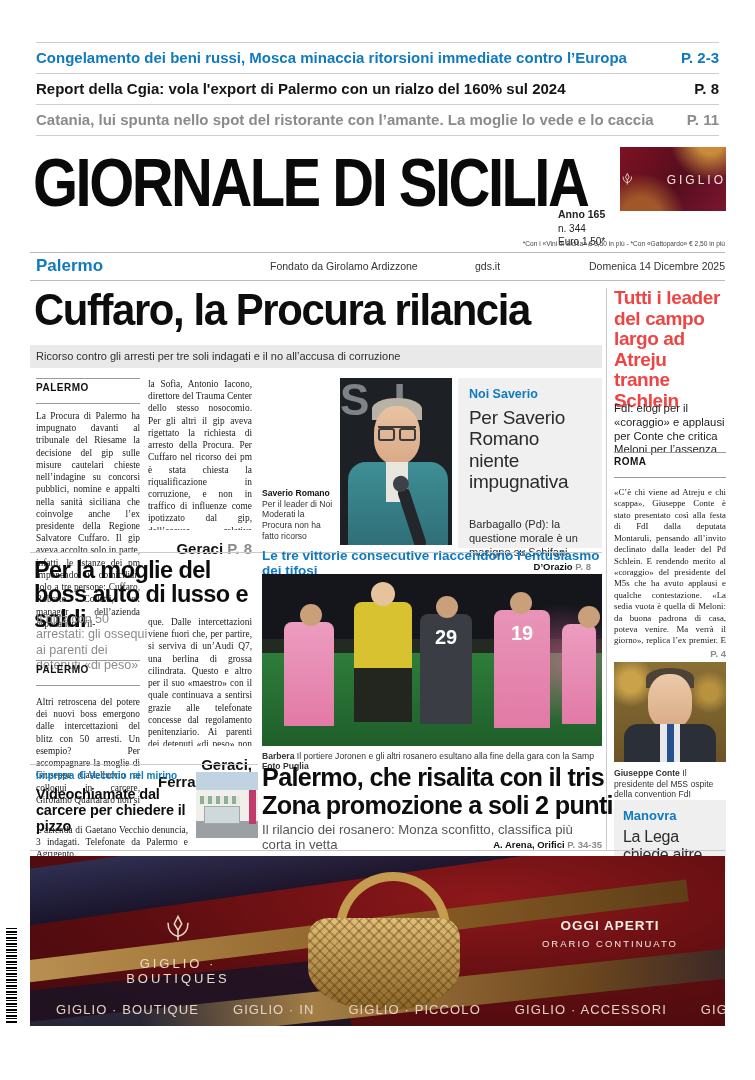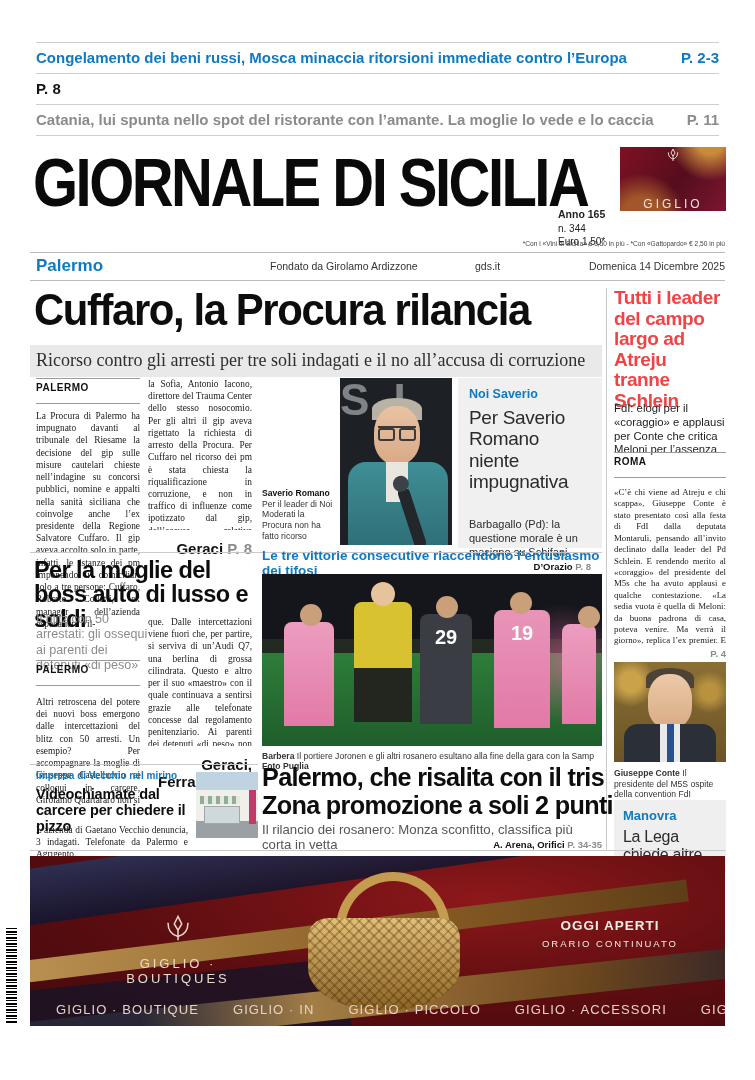--- a/index.html
+++ b/index.html
@@ -13,36 +13,36 @@
   .teaser{display:flex;justify-content:space-between;align-items:baseline;
           padding:6px 0 7px;border-bottom:1px solid #cfcfcf;font-weight:bold;font-size:15px;}
   .t-blue{color:#0f7ac0;} .t-black{color:#151515;} .t-gray{color:#8b8b8b;}
   
   .mast-title{left:33px;top:143px;font-size:69px;font-weight:900;letter-spacing:-3px;
               transform:scaleX(.84);transform-origin:left top;white-space:nowrap;color:#0a0a0a;}
   .giglio-box{left:620px;top:147px;width:106px;height:64px;overflow:hidden;
       background:radial-gradient(circle at 20% 110%,#a2572a 0 18%,transparent 40%),
                  radial-gradient(circle at 85% -10%,#c98a3a 0 12%,transparent 35%),
                  linear-gradient(125deg,#7e1222,#550d1e 55%,#7c1630);
-      display:flex;flex-direction:column;align-items:center;justify-content:center;color:#f3e6d8;gap:32px;}
+      display:flex;align-items:center;justify-content:center;color:#f3e6d8;gap:32px;}
   .giglio-box .glabel{font-size:12px;letter-spacing:3px;margin-top:2px;}
   .anno{left:558px;top:208px;width:60px;font-size:10px;line-height:1.3;color:#222;}
   .anno b{font-size:10.5px;}
   .price-note{left:400px;top:240px;width:325px;font-size:6.6px;color:#444;text-align:right;}
   
   .dateline{left:30px;top:252px;width:695px;height:27px;border-top:1px solid #bbb;border-bottom:1px solid #bbb;}
   .edition{left:6px;top:3px;font-size:17px;font-weight:bold;color:#0f7ac0;}
   .founded{left:240px;top:7px;font-size:10.5px;color:#333;}
   .site{left:445px;top:7px;font-size:10.5px;color:#333;}
   .pdate{right:0;top:7px;font-size:10.5px;color:#333;}
   
   .lead-h{left:34px;top:284px;font-size:45px;font-weight:900;letter-spacing:-1.5px;
           transform:scaleX(.93);transform-origin:left top;white-space:nowrap;color:#0d0d0d;}
   .lead-sub{left:30px;top:345px;width:560px;background:#e9e9e9;padding:5px 6px 6px;
-            font-size:18px;color:#2e2e2e;font-family:Liberation Serif, serif;}
+            font-size:11px;color:#2e2e2e;}
   .kicker{font-size:10px;font-weight:bold;letter-spacing:.5px;color:#111;
           border-bottom:1px solid #9a9a9a;padding:3px 0 10px;margin-bottom:6px;}
   .kicker-rule{border-top:1px solid #9a9a9a;}
   .col{font-size:9.4px;line-height:1.3;color:#1a1a1a;overflow:hidden;}
   .byline{text-align:right;font-family:"Liberation Sans",sans-serif;font-size:15px;margin-top:10px;}
   .byline b{color:#111;} .pref{color:#8b8b8b;font-weight:bold;}
   .lead-c1{left:36px;top:378px;width:104px;height:170px;}
   .lead-c2{left:148px;top:378px;width:104px;height:172px;}
   .photo-cap{left:262px;top:488px;width:74px;font-size:8.6px;line-height:1.25;color:#333;}
   .photo-cap b{display:block;color:#111;}
@@ -169,20 +169,21 @@
 <body>
 
 <div class="page">
 
   <div class="abs teasers">
     <div class="teaser t-blue">
       <span>Congelamento dei beni russi, Mosca minaccia ritorsioni immediate contro l’Europa</span>
       <span>P. 2-3</span>
     </div>
     <div class="teaser t-black">
+      <span>Report della Cgia: vola l'export di Palermo con un rialzo del 160% sul 2024</span>
       <span>P. 8</span>
     </div>
     <div class="teaser t-gray">
       <span>Catania, lui spunta nello spot del ristorante con l’amante. La moglie lo vede e lo caccia</span>
       <span>P. 11</span>
     </div>
   </div>
 
   <div class="abs mast-title">GIORNALE DI SICILIA</div>
   <div class="abs giglio-box">

